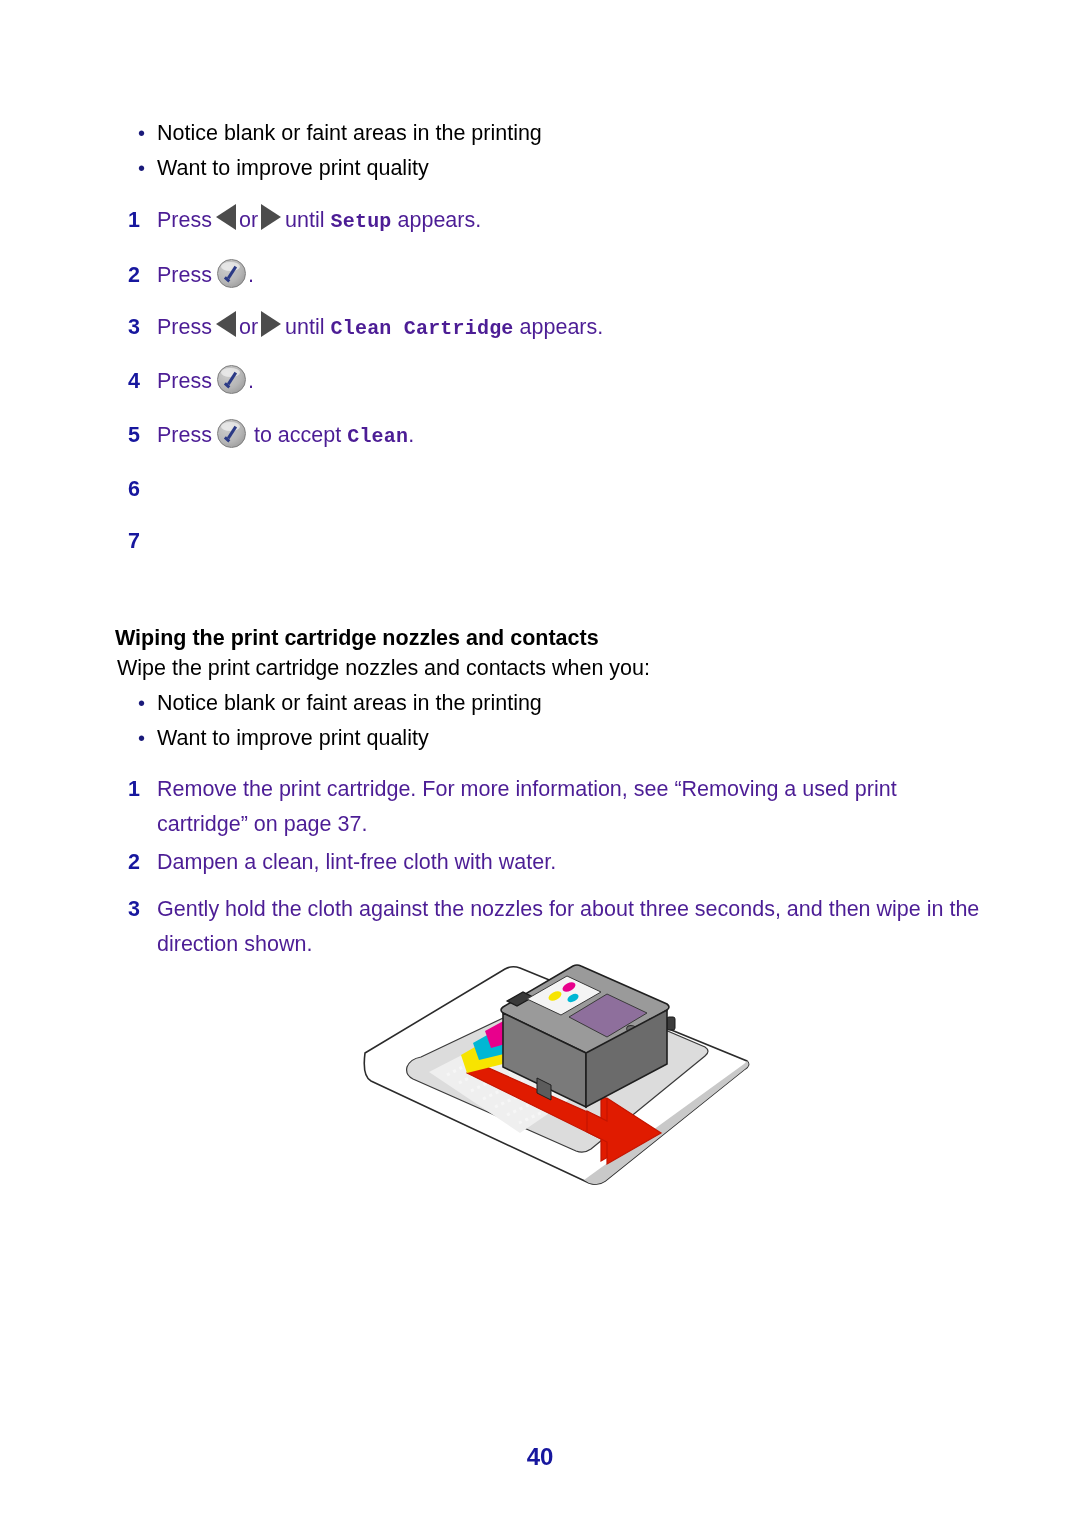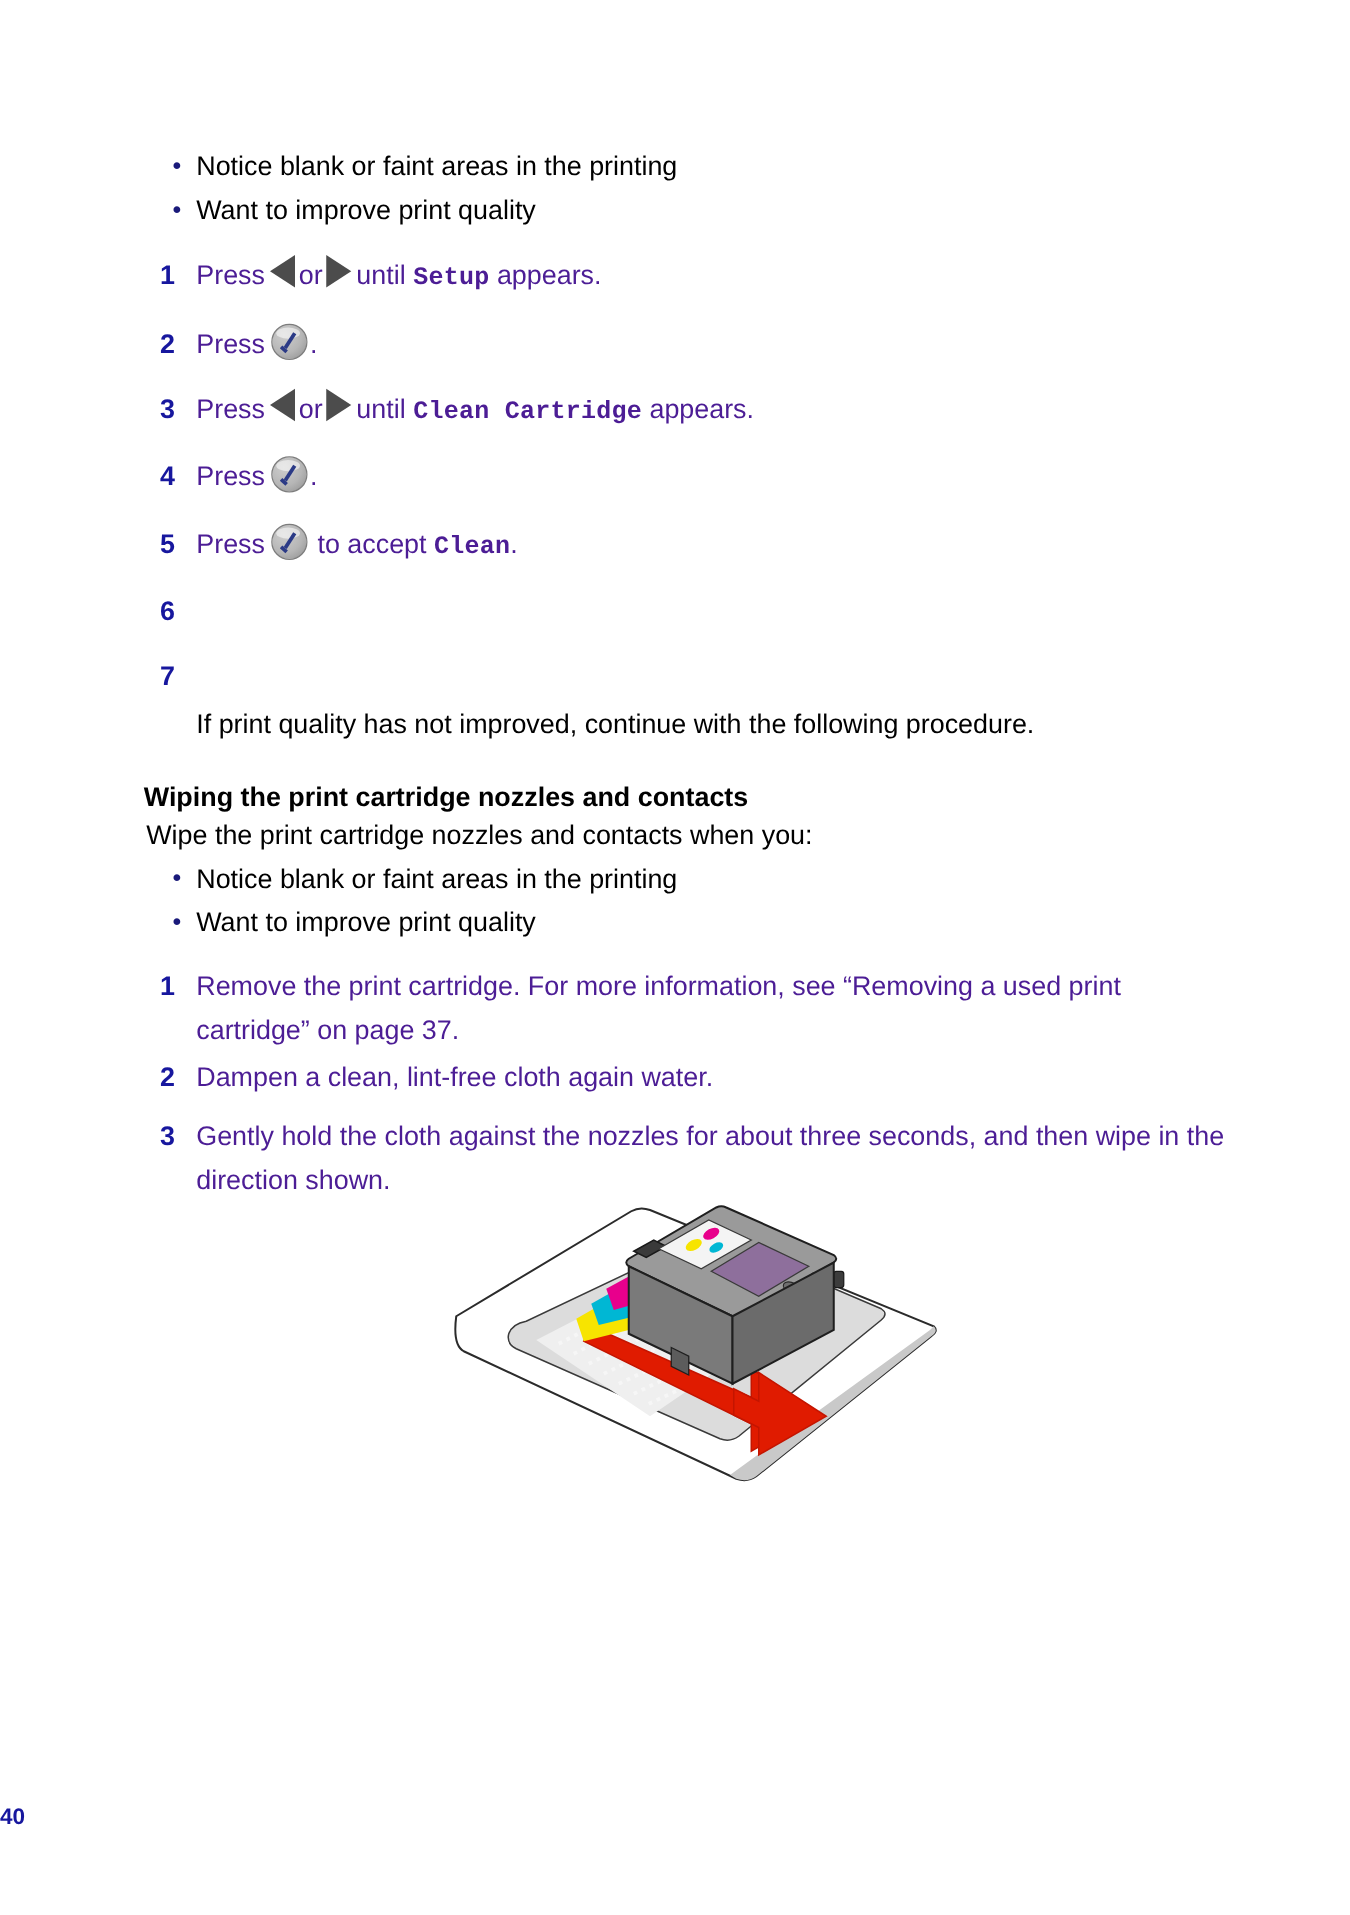--- a/index.html
+++ b/index.html
@@ -156,21 +156,22 @@
     height: 250px;
   }
   .illus svg { display: block; }
 
   
   .pagenum {
     position: absolute;
     left: 0;
     top: 1443px;
     width: 1080px;
-    font-size: 18px;
+    text-align: center;
+    font-size: 24px;
     font-weight: bold;
     color: #17179e;
   }
 </style>
 </head>
 <body>
 
 <div class="page">
 
   <div class="bullet-row" style="left:138px; top:116px;">
@@ -209,21 +210,20 @@
   </div>
 
   <div class="step-row" style="left:128px; top:472px;">
     <span class="step-num">6</span>
   </div>
 
   <div class="step-row" style="left:128px; top:524px;">
     <span class="step-num">7</span>
   </div>
 
-  <div class="blk" style="left:157px; top:562px;">If print quality has not improved, continue with the following procedure.</div>
 
   <div class="heading" style="left:115px; top:610px;">Wiping the print cartridge nozzles and contacts</div>
 
   <div class="blk" style="left:117px; top:651px;">Wipe the print cartridge nozzles and contacts when you:</div>
 
   <div class="bullet-row" style="left:138px; top:686px;">
     <span class="bullet-dot">•</span>
     <span class="bullet-text">Notice blank or faint areas in the printing</span>
   </div>
 
@@ -232,21 +232,21 @@
     <span class="bullet-text">Want to improve print quality</span>
   </div>
 
   <div class="step-row" style="left:128px; top:772px; width:855px;">
     <span class="step-num">1</span>
     <span class="step-body" style="max-width:826px;">Remove the print cartridge. For more information, see “Removing a used print cartridge” on page 37.</span>
   </div>
 
   <div class="step-row" style="left:128px; top:845px; width:855px;">
     <span class="step-num">2</span>
-    <span class="step-body" style="max-width:826px;">Dampen a clean, lint-free cloth again water.</span>
+    <span class="step-body" style="max-width:826px;">Dampen a clean, lint-free cloth with water.</span>
   </div>
 
   <div class="step-row" style="left:128px; top:892px; width:870px;">
     <span class="step-num">3</span>
     <span class="step-body" style="max-width:841px;">Gently hold the cloth against the nozzles for about three seconds, and then wipe in the direction shown.</span>
   </div>
 
   <div class="illus">
     <svg width="400" height="250" viewBox="0 0 400 250" xmlns="http://www.w3.org/2000/svg">
 

